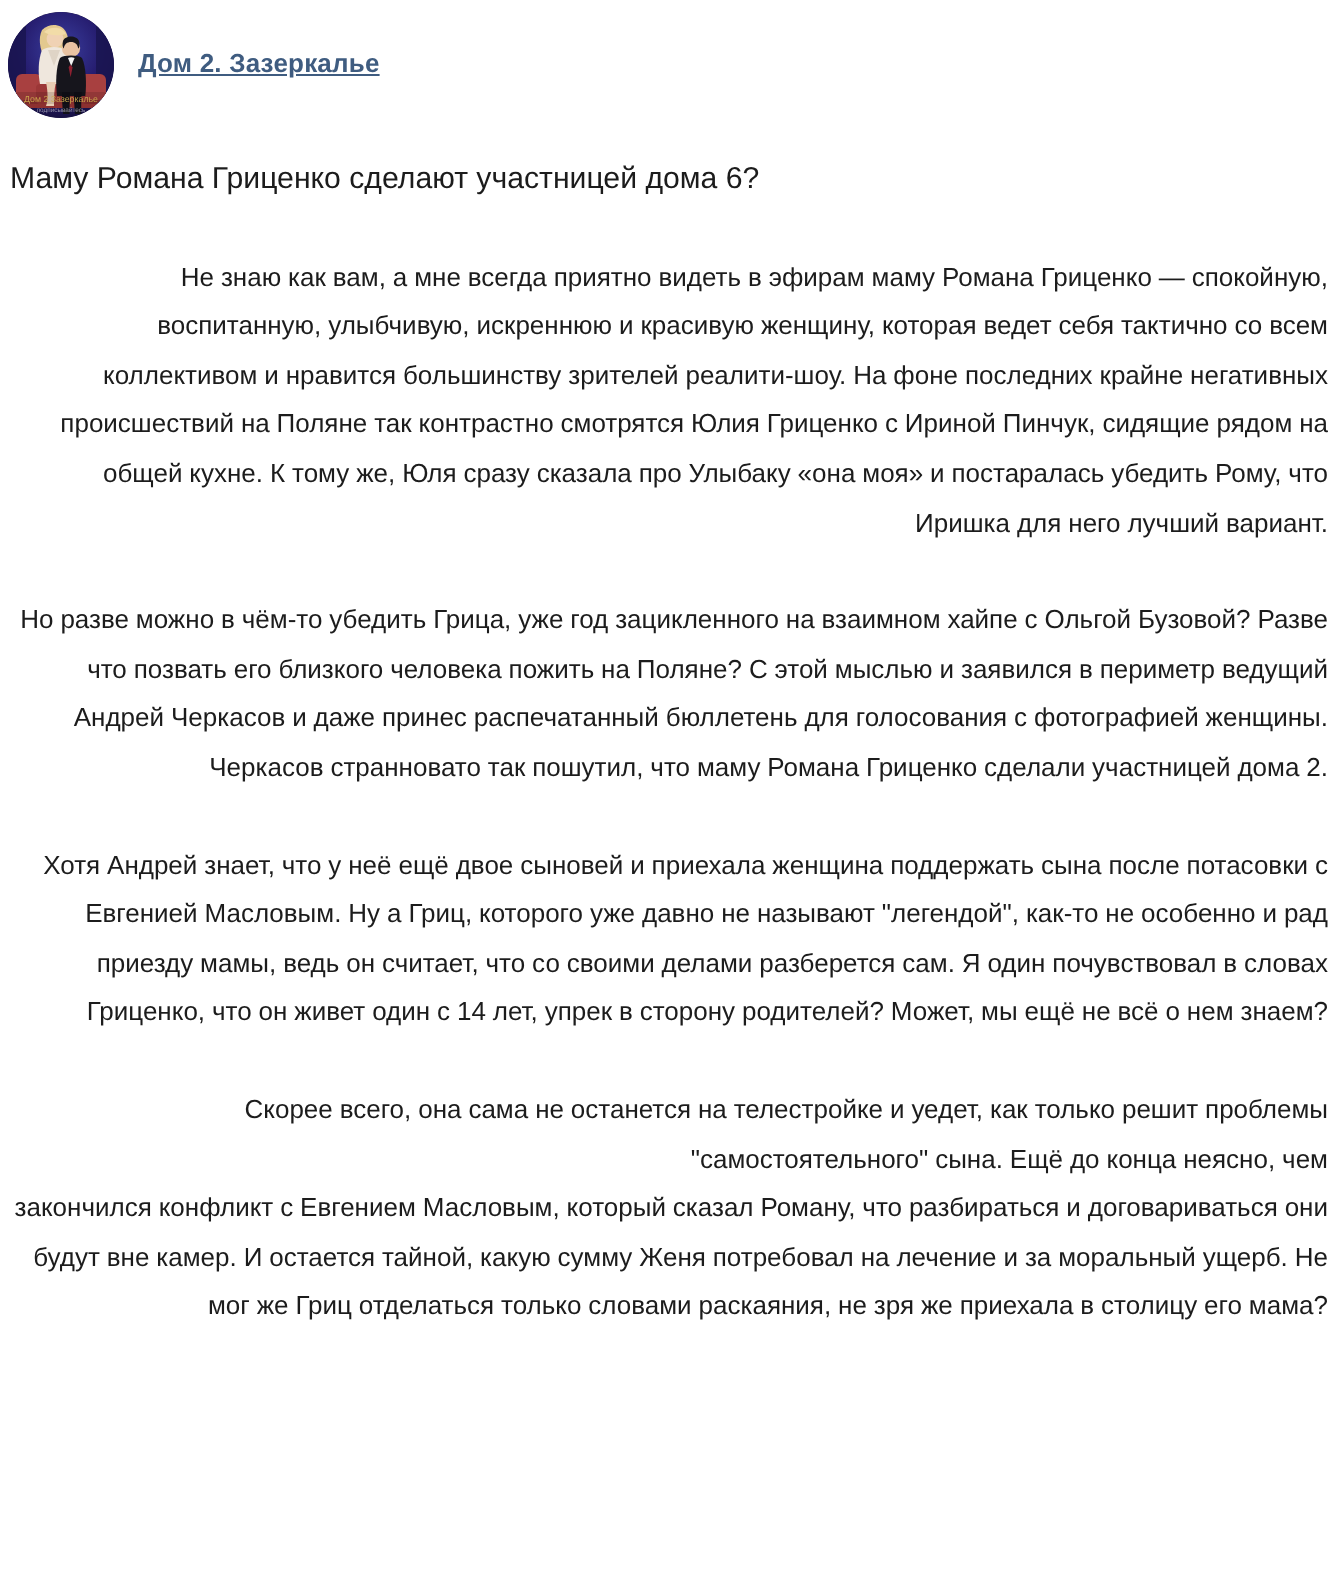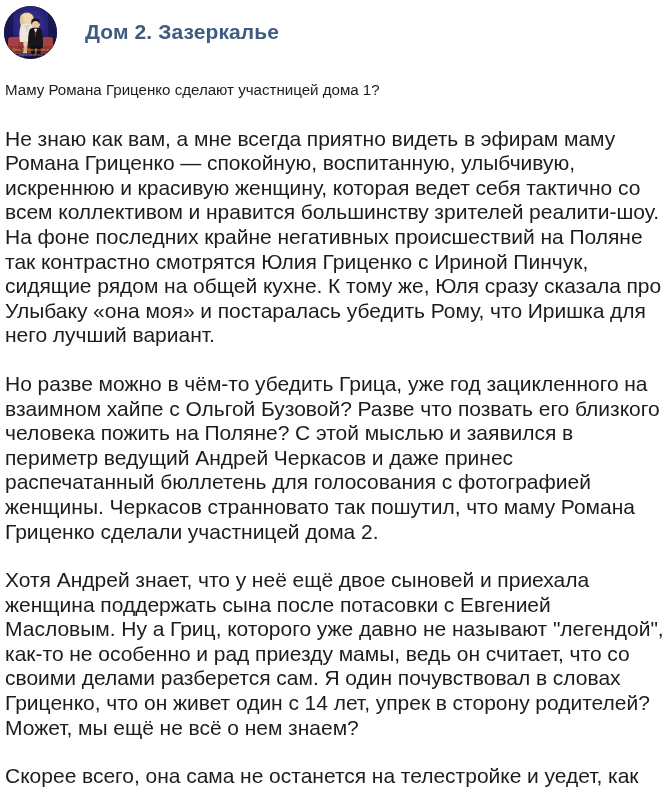--- a/index.html
+++ b/index.html
@@ -39,49 +39,50 @@
     height: 53px;
     border-radius: 50%;
     overflow: hidden;
     flex: 0 0 53px;
     position: relative;
     background: #1b1446;
   }
   .avatar svg { display: block; width: 53px; height: 53px; }
 
   .channel-title {
-    margin-left: 28px;
-    font-size: 21px;
+    margin-left: 12px;
+    font-size: 13px;
     font-weight: bold;
     color: #3f5c80;
     letter-spacing: 0.1px;
     line-height: 1.2;
     white-space: nowrap;
+    text-decoration: underline;
   }
 
   
   .article {
     padding: 0 6px 0 5px;
     margin-top: 18px;
   }
 
   .headline {
     font-size: 15.1px;
     line-height: 24.6px;
     color: #1c1c1c;
     font-weight: normal;
     margin: 0 0 24px 0;
   }
 
   .para {
-    font-size: 21px;
+    font-size: 13px;
     line-height: 24.6px;
     color: #1c1c1c;
     margin: 0 0 24px 0;
-    text-align: left;
+    text-align: right;
     word-spacing: -0.15px;
   }
   .para:last-child { margin-bottom: 12px; }
 </style>
 </head>
 <body>
 
 <div class="page">
 
   <div class="post-header">
@@ -132,21 +133,21 @@
           <text x="26.5" y="50" text-anchor="middle" font-family="'Liberation Sans', sans-serif" font-size="3.2" fill="#b9b9c7" opacity="0.75">подписывайтесь</text>
         </g>
       </svg>
     </div>
 
     <div class="channel-title">Дом 2. Зазеркалье</div>
   </div>
 
   <div class="article">
 
-    <div class="headline">Маму Романа Гриценко сделают участницей дома 1?</div>
+    <div class="headline">Маму Романа Гриценко сделают участницей дома 6?</div>
 
     <p class="para">Не знаю как вам, а мне всегда приятно видеть в эфирам маму Романа Гриценко — спокойную, воспитанную, улыбчивую, искреннюю и красивую женщину, которая ведет себя тактично со всем коллективом и нравится большинству зрителей реалити-шоу. На фоне последних крайне негативных происшествий на Поляне так контрастно смотрятся Юлия Гриценко с Ириной Пинчук, сидящие рядом на общей кухне. К тому же, Юля сразу сказала про Улыбаку «она моя» и постаралась убедить Рому, что Иришка для него лучший вариант.</p>
 
     <p class="para">Но разве можно в чём-то убедить Грица, уже год зацикленного на взаимном хайпе с Ольгой Бузовой? Разве что позвать его близкого человека пожить на Поляне? С этой мыслью и заявился в периметр ведущий Андрей Черкасов и даже принес распечатанный бюллетень для голосования с фотографией женщины. Черкасов странновато так пошутил, что маму Романа Гриценко сделали участницей дома 2.</p>
 
     <p class="para">Хотя Андрей знает, что у неё ещё двое сыновей и приехала женщина поддержать сына после потасовки с Евгенией Масловым. Ну а Гриц, которого уже давно не называют "легендой", как-то не особенно и рад приезду мамы, ведь он считает, что со своими делами разберется сам. Я один почувствовал в словах Гриценко, что он живет один с 14 лет, упрек в сторону родителей? Может, мы ещё не всё о нем знаем?</p>
 
     <p class="para" style="white-space: pre-line;">Скорее всего, она сама не останется на телестройке и уедет, как только решит проблемы "самостоятельного" сына. Ещё до конца неясно, чем
 закончился конфликт с Евгением Масловым, который сказал Роману, что разбираться и договариваться они будут вне камер. И остается тайной, какую сумму Женя потребовал на лечение и за моральный ущерб. Не мог же Гриц отделаться только словами раскаяния, не зря же приехала в столицу его мама?</p>
 

